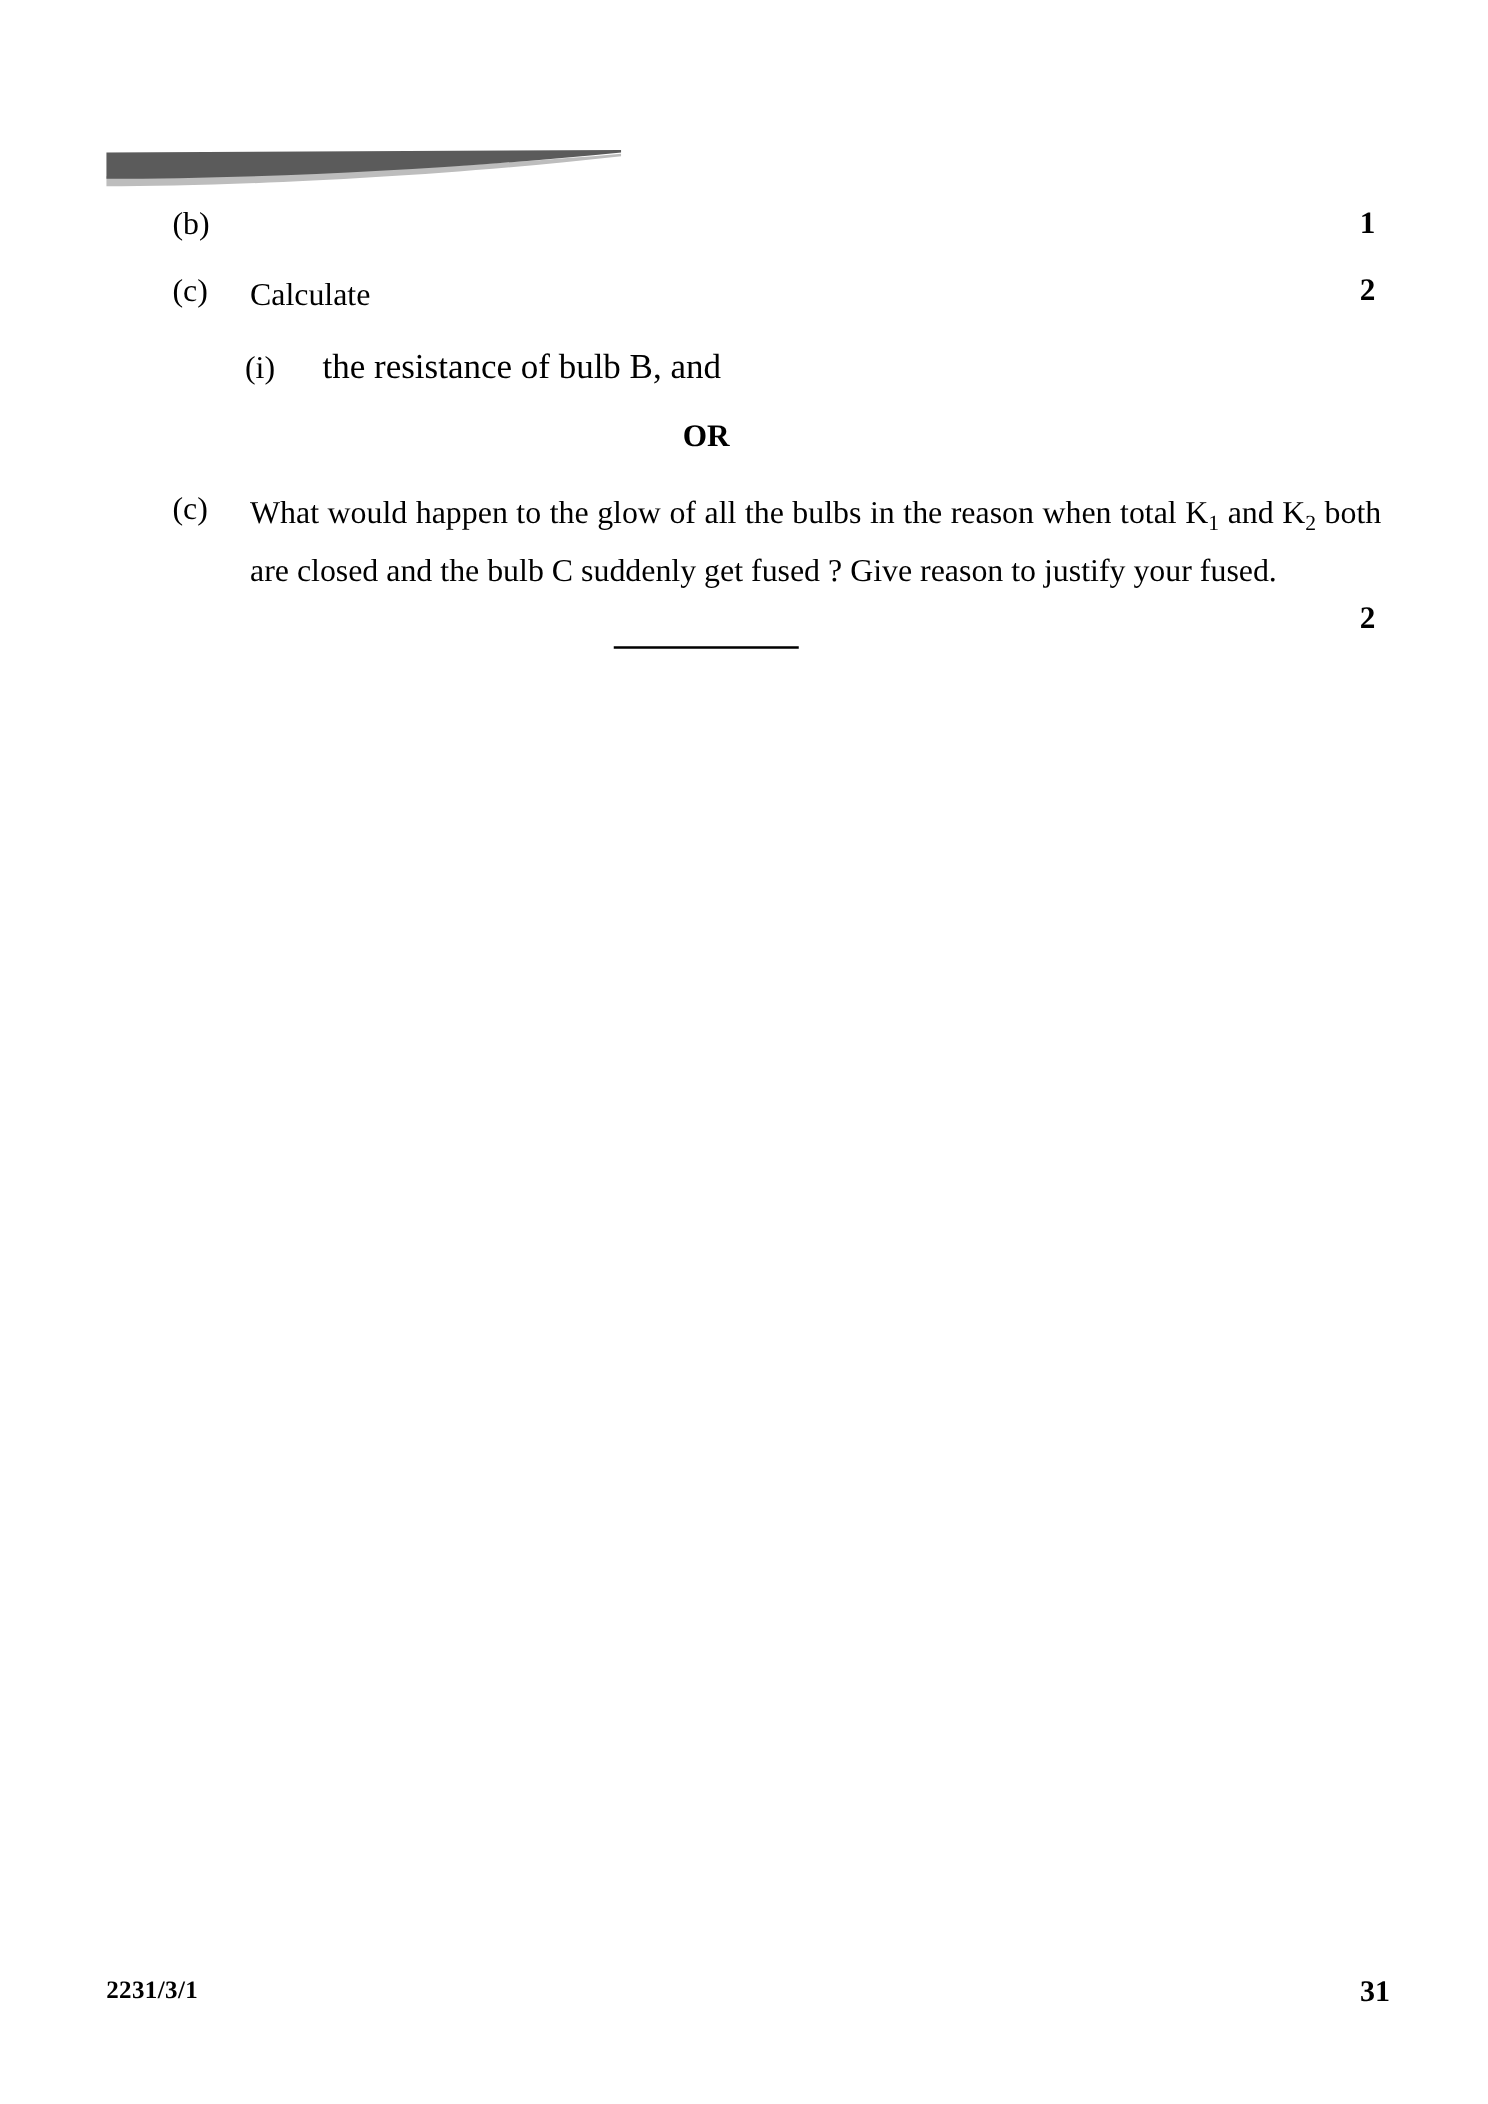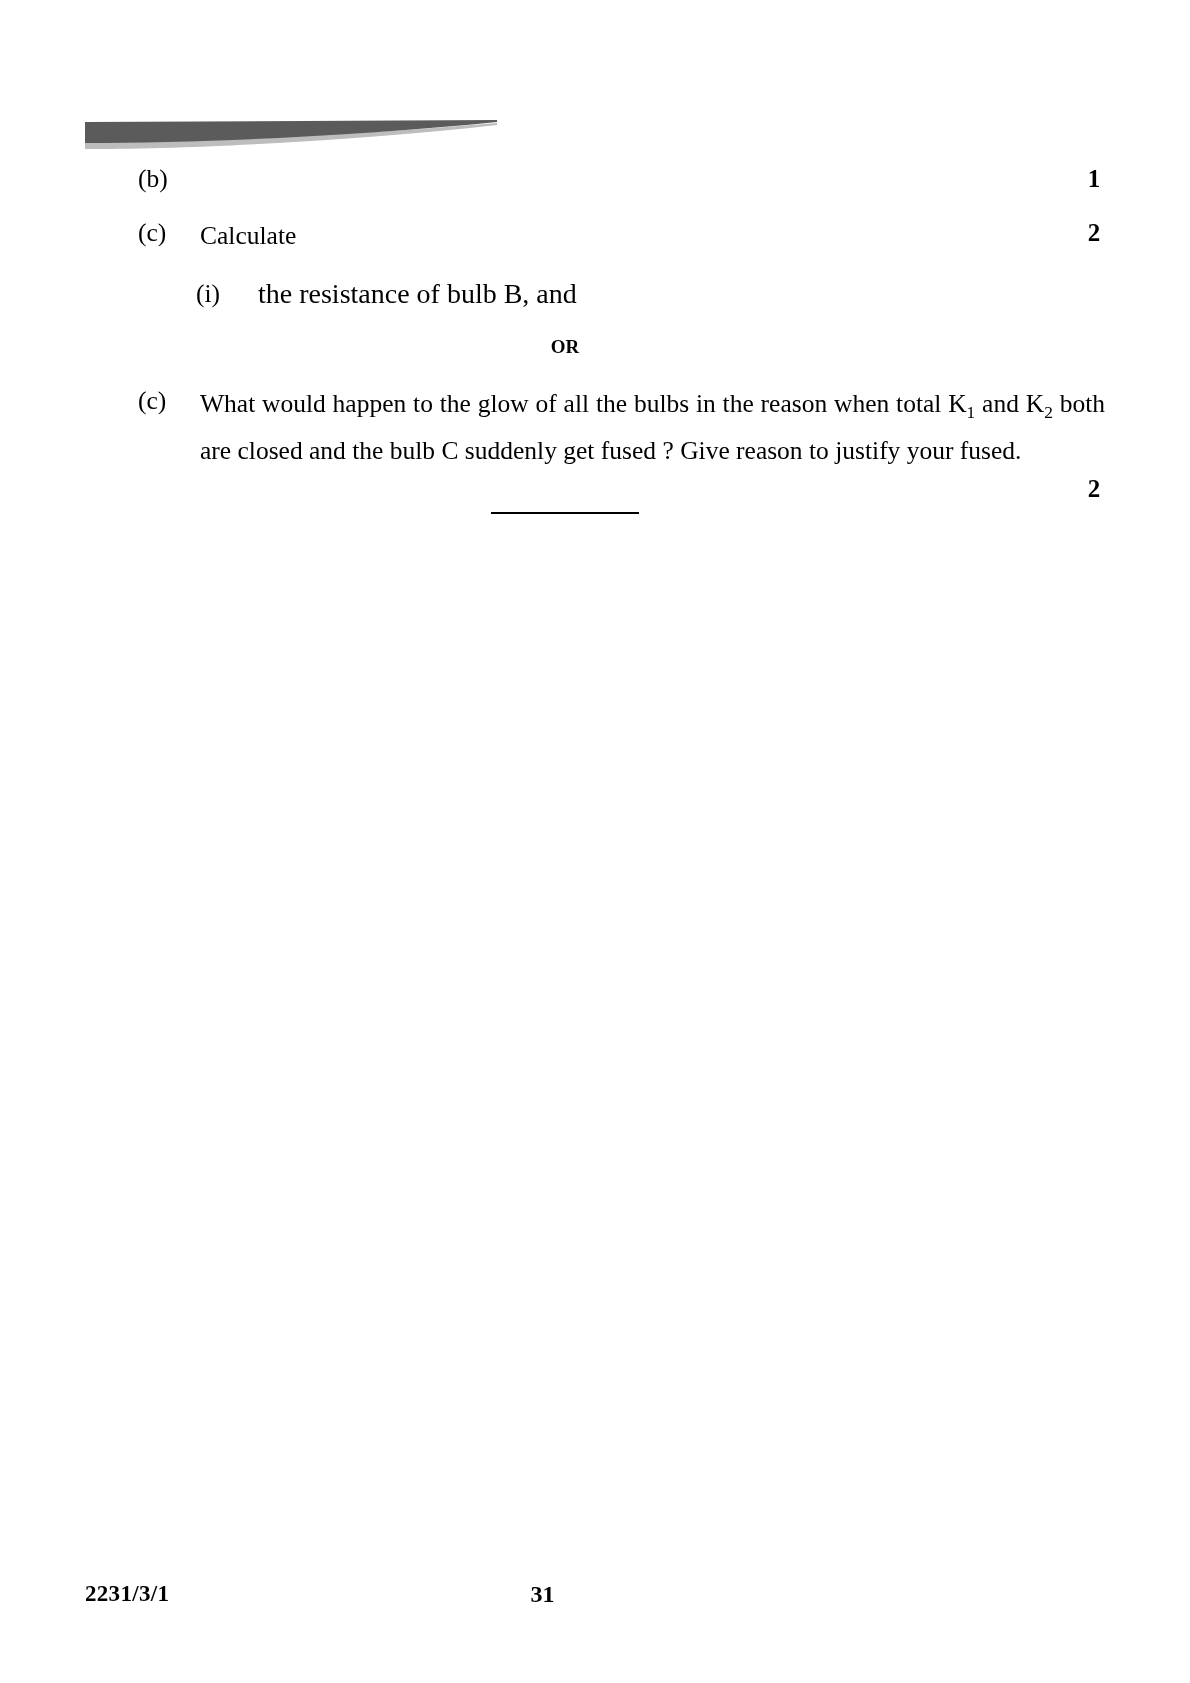--- a/index.html
+++ b/index.html
@@ -87,21 +87,21 @@
     line-height: 40px;
   }
   .subtext {
     flex: 1 1 auto;
     font-size: 28px;
     line-height: 40px;
   }
 
   .or-line {
     text-align: center;
-    font-size: 19px;
+    font-size: 25px;
     font-weight: bold;
     margin-top: 22px;
     margin-bottom: 24px;
     padding-right: 60px;
   }
 
   .rule-wrap {
     margin-top: 30px;
     text-align: center;
     padding-right: 60px;
@@ -126,32 +126,33 @@
     position: absolute;
     left: 0;
     bottom: 0;
     width: 1190px;
     height: 120px;
   }
   .footer-code {
     position: absolute;
     left: 85px;
     top: 18px;
-    font-size: 23px;
+    font-size: 20px;
     font-weight: bold;
     letter-spacing: 0.3px;
   }
   .footer-page {
     position: absolute;
     left: 0;
     top: 18px;
     width: 1085px;
-    text-align: center;
+    text-align: right;
     font-size: 24px;
     font-weight: bold;
+    padding-left: 27px;
   }
 </style>
 </head>
 <body>
 
 <div class="page">
 
   <div class="wedge">
     <svg viewBox="0 0 412 32" preserveAspectRatio="none" aria-hidden="true">
       <path d="M0,22 L0,30 C90,30 250,24 412,6 L412,4 C250,18 90,22 0,22 Z" fill="#bdbdbd"></path>

